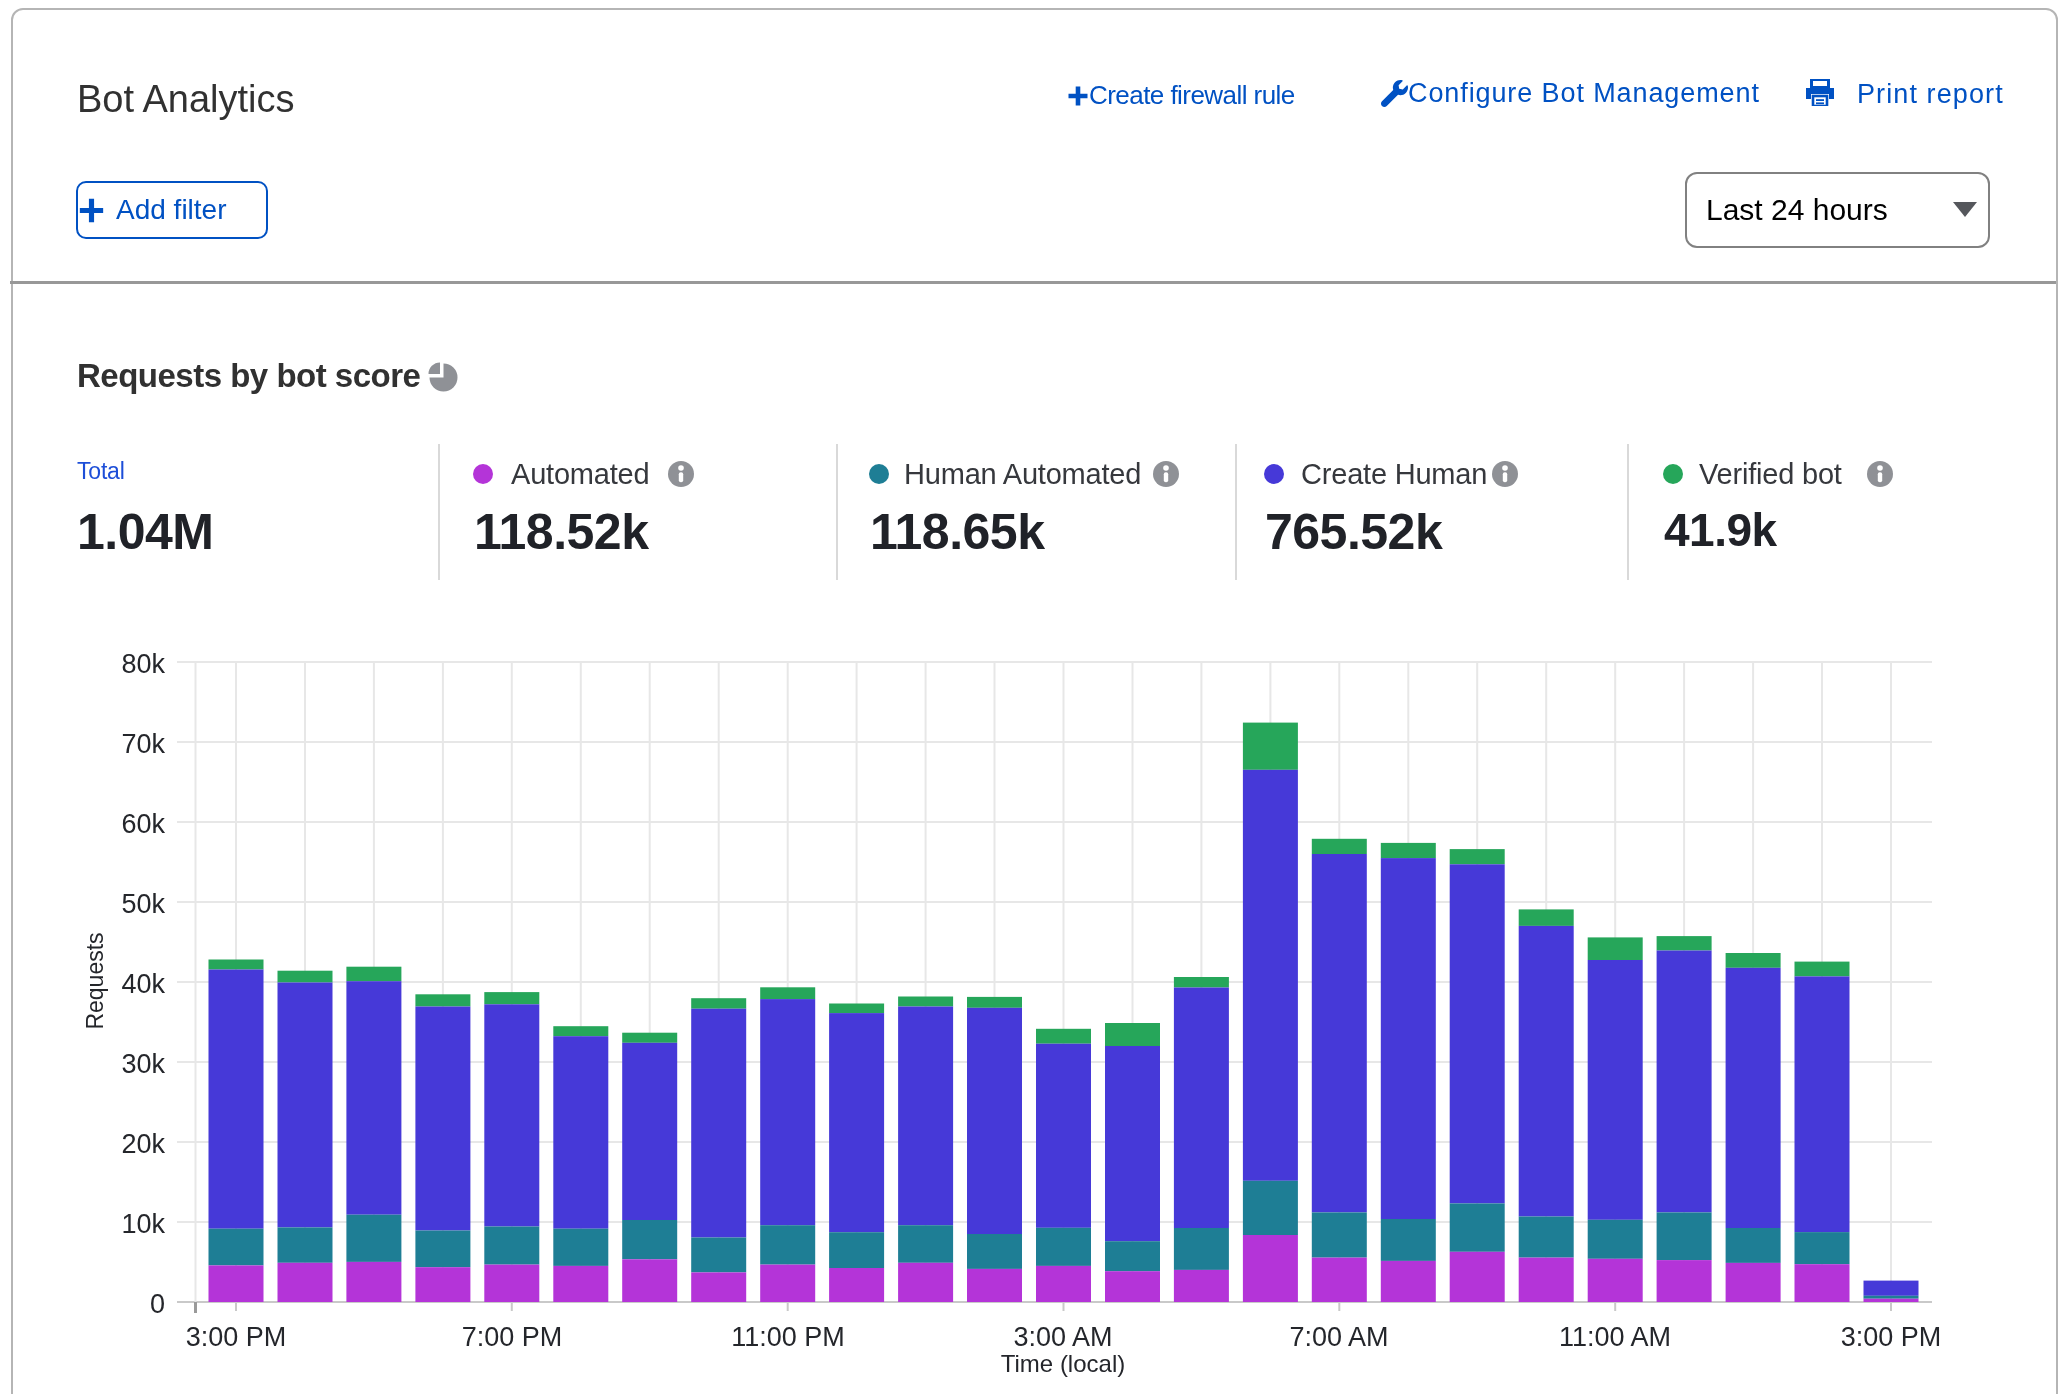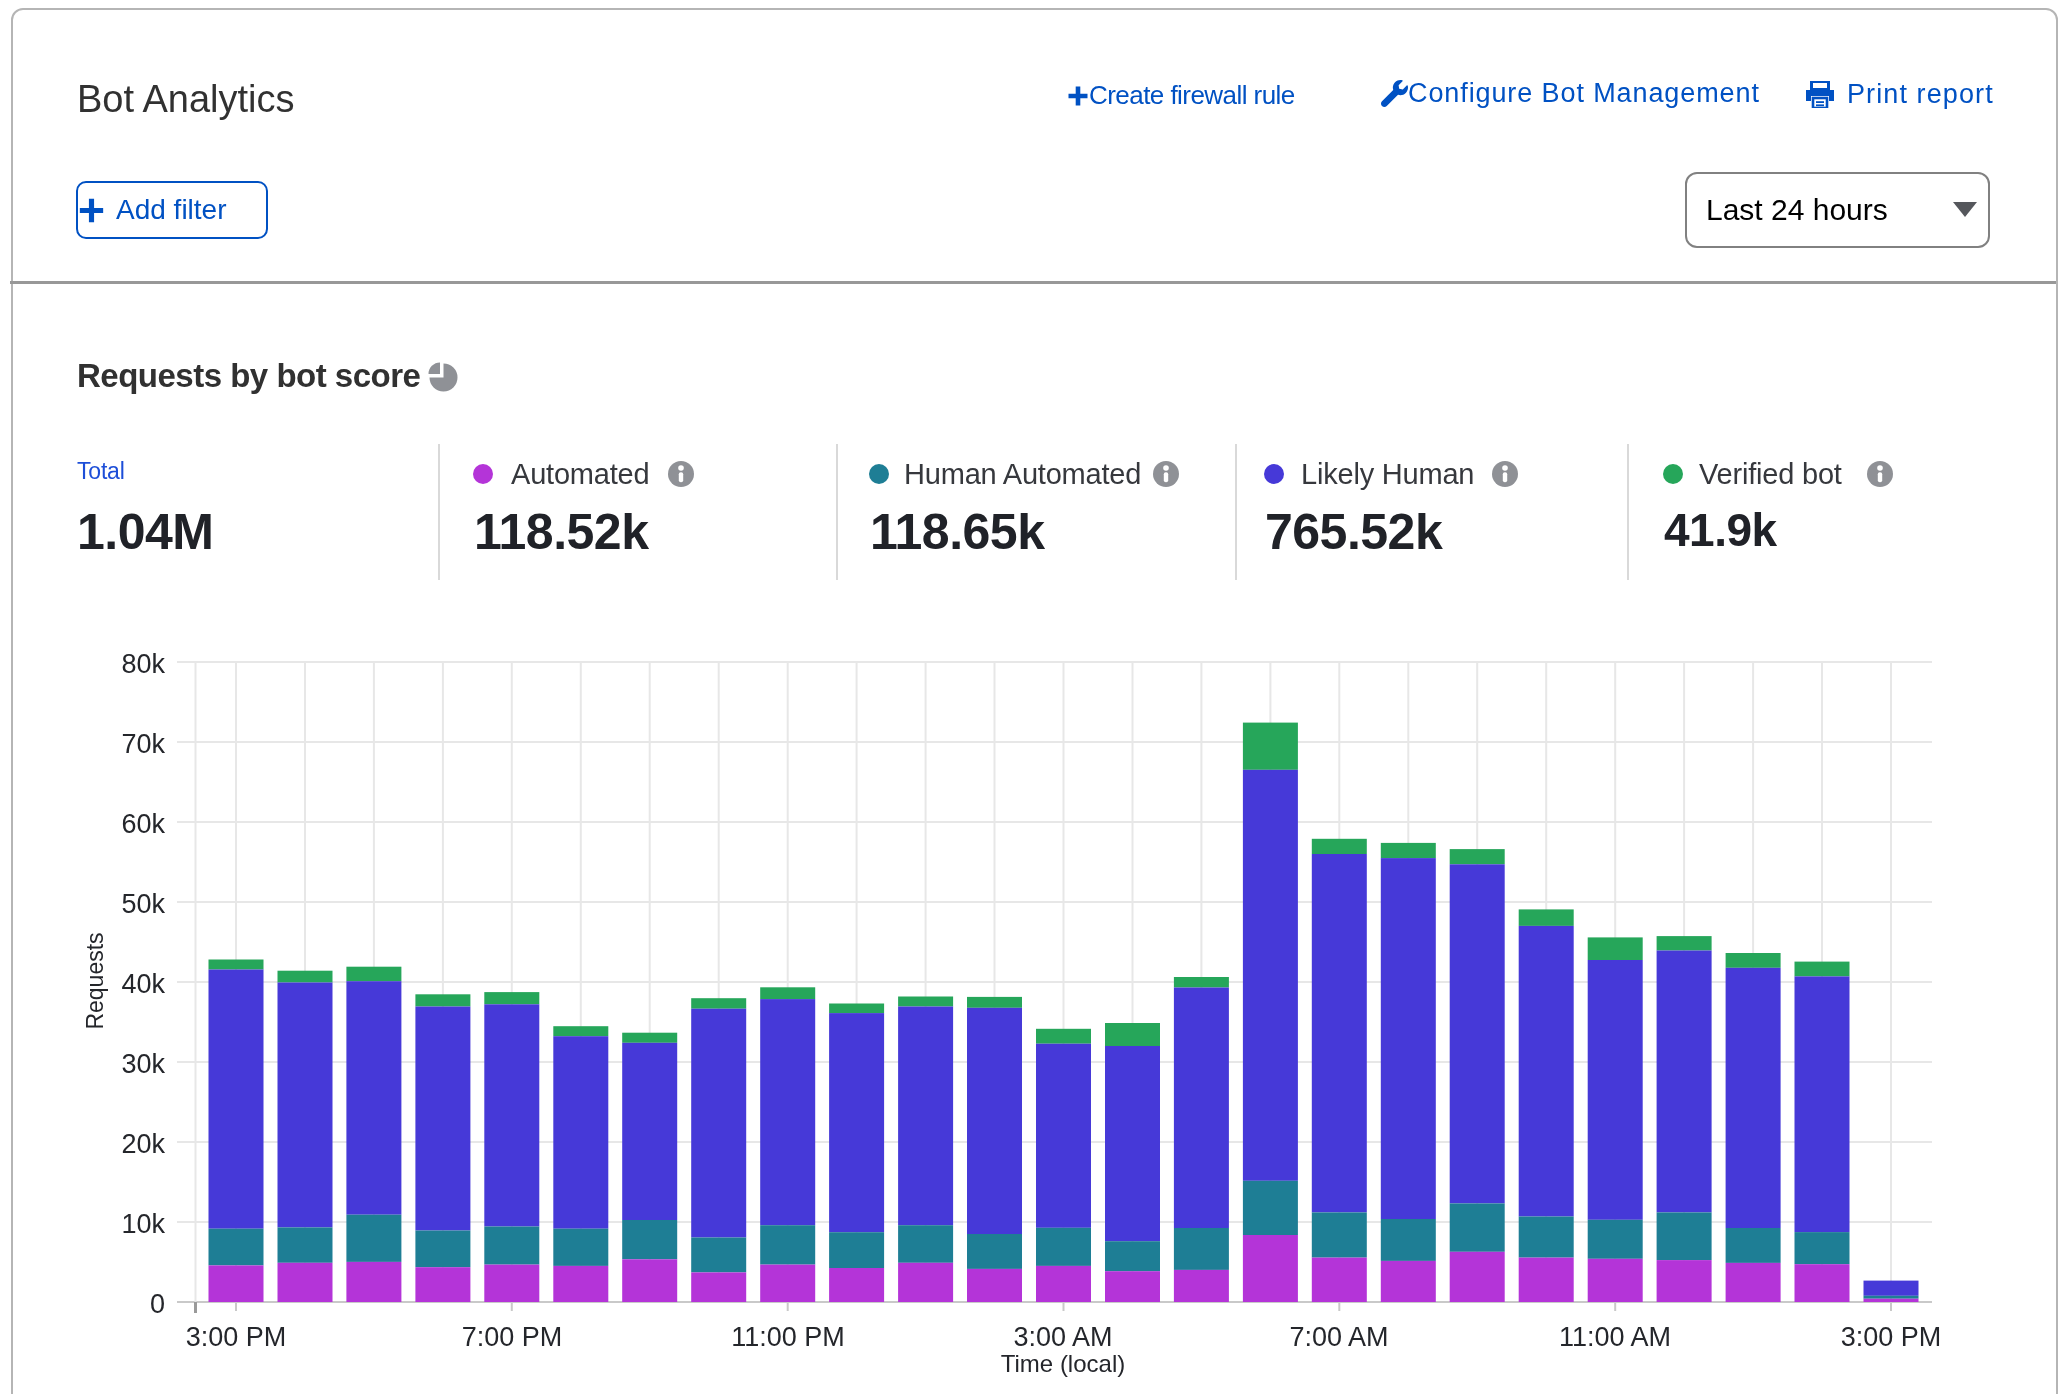--- a/index.html
+++ b/index.html
@@ -12,21 +12,21 @@
       <path d="M11 1.5v19M1.5 11h19" stroke="#0051c3" stroke-width="4.6"></path>
     </svg>
     <span>Create firewall rule</span>
   </div>
 <div class="abs" style="left:1381px;top:78px;display:flex;align-items:center;color:#0051c3;font-size:27px;letter-spacing:0.9px">
     <svg width="27" height="27" viewBox="0 0 512 512" fill="#0051c3">
       <path d="M507.73 109.1c-2.24-9.03-13.54-12.09-20.12-5.51l-74.36 74.36-67.88-11.31-11.31-67.88 74.36-74.36c6.62-6.62 3.43-17.9-5.66-20.16-47.38-11.74-99.55.91-136.58 37.93-39.64 39.64-50.55 97.1-34.05 147.2L18.74 402.76c-24.99 24.99-24.99 65.51 0 90.5 24.99 24.99 65.51 24.99 90.5 0l213.21-213.21c50.12 16.71 107.47 5.68 147.37-34.22 37.07-37.07 49.7-89.32 37.91-136.73z"></path>
     </svg>
     <span>Configure Bot Management</span>
   </div>
-<div class="abs" style="left:1806px;top:79px;display:flex;align-items:center;gap:13px;color:#0051c3;font-size:27px;letter-spacing:1.1px">
+<div class="abs" style="left:1806px;top:79px;display:flex;align-items:flex-start;gap:23px;color:#0051c3;font-size:27px;letter-spacing:1.1px">
     <svg width="28" height="27" viewBox="0 0 28 27" fill="#0051c3">
       <rect x="5.5" y="0.5" width="17" height="8" fill="none" stroke="#0051c3" stroke-width="3"></rect>
       <path d="M0 9h28v11h-5v-5H5v5H0z"></path>
       <rect x="7" y="17" width="14" height="10" fill="none" stroke="#0051c3" stroke-width="2.6"></rect>
       <rect x="10" y="20.2" width="8" height="1.8" fill="#0051c3"></rect>
       <rect x="10" y="23.4" width="8" height="1.8" fill="#0051c3"></rect>
     </svg>
     <span>Print report</span>
   </div>
 <div class="abs" style="left:76px;top:181px;width:188px;height:54px;border:2.5px solid #0051c3;border-radius:10px;display:flex;align-items:center;justify-content:flex-start;gap:11px;color:#0051c3;font-size:28px">
@@ -59,21 +59,21 @@
 <div class="abs" style="left:474px;top:503px;font-size:50px;font-weight:700;color:#202228;letter-spacing:-0.5px">118.52k</div>
 <div style="position:absolute;left:869px;top:464px;width:20px;height:20px;border-radius:50%;background:#1e7e95"></div>
 <div class="abs" style="left:904px;top:458px;font-size:29px;color:#36383d;letter-spacing:-0.2px">Human Automated</div>
 <svg style="position:absolute;left:1153px;top:461px" width="26" height="26" viewBox="0 0 26 26">
     <circle cx="13" cy="13" r="13" fill="#8f9196"></circle>
     <circle cx="13" cy="7" r="2.8" fill="#fff"></circle>
     <rect x="10.8" y="11.2" width="4.4" height="10" rx="2" fill="#fff"></rect>
   </svg>
 <div class="abs" style="left:870px;top:503px;font-size:50px;font-weight:700;color:#202228;letter-spacing:-0.5px">118.65k</div>
 <div style="position:absolute;left:1264px;top:464px;width:20px;height:20px;border-radius:50%;background:#4639d8"></div>
-<div class="abs" style="left:1301px;top:458px;font-size:29px;color:#36383d;letter-spacing:-0.2px">Likely Human</div>
+<div class="abs" style="left:1301px;top:458px;font-size:29px;color:#36383d;letter-spacing:-0.2px">Create Human</div>
 <svg style="position:absolute;left:1492px;top:461px" width="26" height="26" viewBox="0 0 26 26">
     <circle cx="13" cy="13" r="13" fill="#8f9196"></circle>
     <circle cx="13" cy="7" r="2.8" fill="#fff"></circle>
     <rect x="10.8" y="11.2" width="4.4" height="10" rx="2" fill="#fff"></rect>
   </svg>
 <div class="abs" style="left:1265px;top:503px;font-size:50px;font-weight:700;color:#202228;letter-spacing:-0.5px">765.52k</div>
 <div style="position:absolute;left:1663px;top:464px;width:20px;height:20px;border-radius:50%;background:#26a65a"></div>
 <div class="abs" style="left:1699px;top:458px;font-size:29px;color:#36383d;letter-spacing:-0.2px">Verified bot</div>
 <svg style="position:absolute;left:1867px;top:461px" width="26" height="26" viewBox="0 0 26 26">
     <circle cx="13" cy="13" r="13" fill="#8f9196"></circle>

